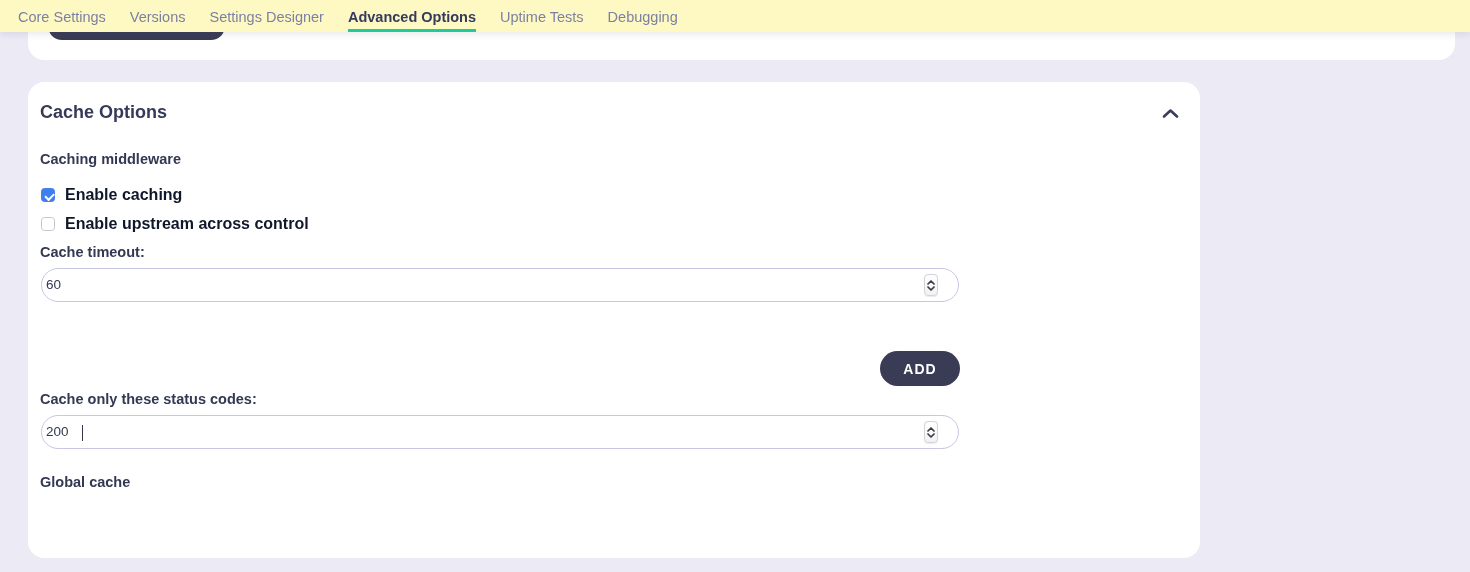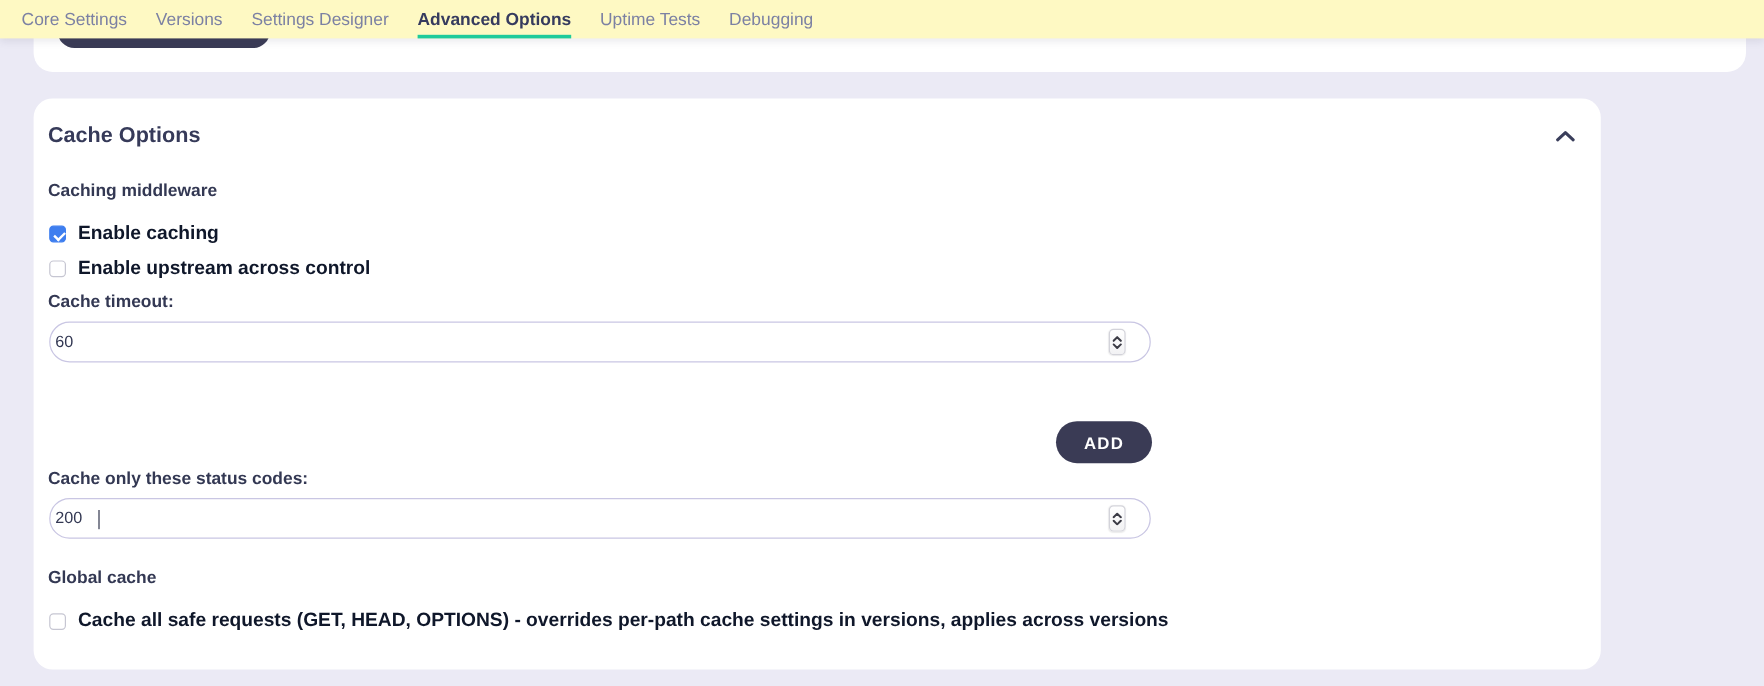--- a/index.html
+++ b/index.html
@@ -35,21 +35,21 @@
     position:absolute; left:28px; top:10px; width:1427px; height:50px;
     background:#ffffff; border-radius:16px; z-index:2;
   }
   .partial-dark-button{
     position:absolute; left:20px; top:2px; width:177px; height:28px;
     background:#3A3B55; border-radius:20px; cursor:pointer;
   }
 
   
   .main-card{
-    position:absolute; left:28px; top:82px; width:1306px; height:476px;
+    position:absolute; left:28px; top:82px; width:1172px; height:476px;
     background:#ffffff; border-radius:16px; z-index:2;
   }
   .card-title{
     position:absolute; left:12px; top:20px;
     font-size:18px; font-weight:700; color:#363A59;
   }
   .collapse-toggle{
     position:absolute; right:20px; top:24px; width:20px; height:14px;
     cursor:pointer; display:flex; align-items:center; justify-content:center;
   }
@@ -178,18 +178,14 @@
         <polyline points="1,4 4,1 7,4" fill="none" stroke="#3c3c46" stroke-width="1.7" stroke-linecap="round" stroke-linejoin="round"></polyline>
       </svg>
       <svg width="8" height="5" viewBox="0 0 8 5">
         <polyline points="1,1 4,4 7,1" fill="none" stroke="#3c3c46" stroke-width="1.7" stroke-linecap="round" stroke-linejoin="round"></polyline>
       </svg>
     </span>
   </div>
 
   <div class="section-label" style="top:392px;">Global cache</div>
 
-  <label class="check-row" style="top:427px;">
-    <span class="checkbox"></span>
-    <span class="check-label">Cache all safe requests (GET, HEAD, OPTIONS) - overrides per-path cache settings in versions, applies across versions</span>
-  </label>
 
 </section>
 
 </body></html>

